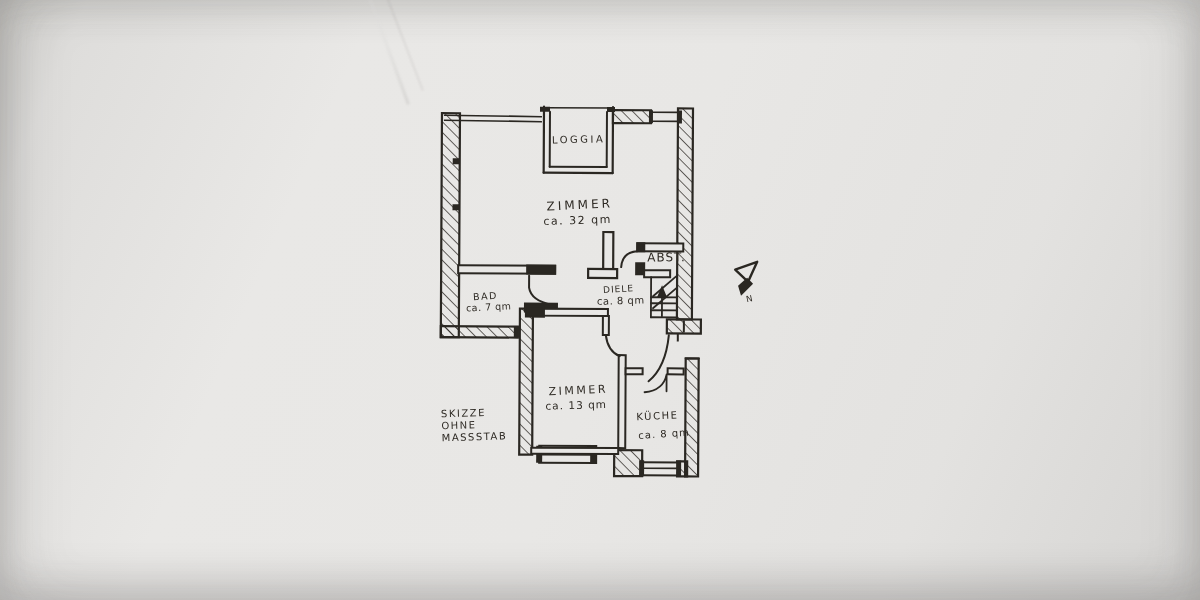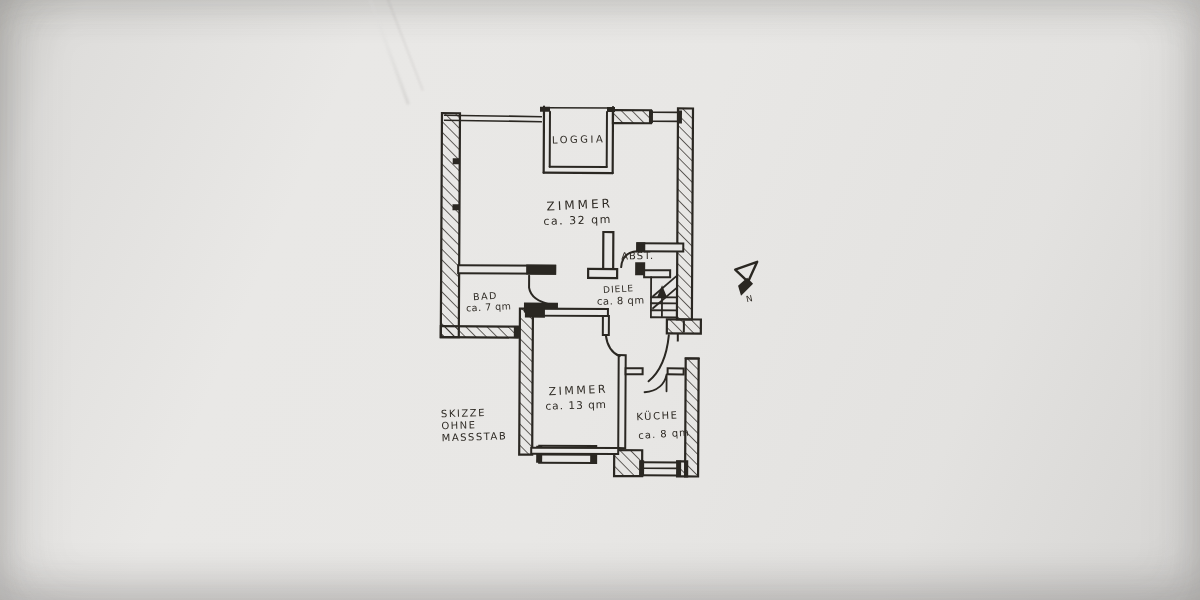--- a/index.html
+++ b/index.html
@@ -14,21 +14,21 @@
   .crease{position:absolute;left:386px;top:-14px;width:3px;height:122px;
     background:linear-gradient(180deg,rgba(255,255,255,.5),rgba(110,108,104,.28));
     transform:rotate(-20deg);opacity:.5;filter:blur(1px);}
   .crease2{position:absolute;left:404px;top:-6px;width:2px;height:100px;
     background:rgba(110,108,104,.18);transform:rotate(-21deg);opacity:.6;filter:blur(1.2px);}
   .plan{position:absolute;inset:0;transform:rotate(.3deg);}
   .lbl{position:absolute;color:#2e2a24;white-space:nowrap;}
   .loggia  {left:551px;top:134px;font-size:10px;letter-spacing:2.5px;transform:rotate(-1.5deg);}
   .z32n    {left:546px;top:198px;font-size:12px;letter-spacing:3px;transform:rotate(-3deg);}
   .z32a    {left:543px;top:214px;font-size:11px;letter-spacing:1.5px;transform:rotate(-2deg);}
-  .abst    {left:621px;top:250px;font-size:10px;letter-spacing:1px;transform:rotate(-1deg);text-align:center;}
+  .abst    {left:647px;top:250px;font-size:12px;letter-spacing:1px;transform:rotate(-1deg);text-align:center;}
   .badn    {left:473px;top:291px;font-size:9.5px;letter-spacing:1.5px;transform:rotate(-4deg);}
   .bada    {left:466px;top:302px;font-size:9.5px;letter-spacing:.5px;transform:rotate(-3deg);}
   .dielen  {left:603px;top:284px;font-size:9px;letter-spacing:1px;transform:rotate(-4deg);}
   .dielea  {left:597px;top:295px;font-size:10px;letter-spacing:.5px;transform:rotate(-2deg);}
   .z13n    {left:549px;top:384px;font-size:11px;letter-spacing:2.5px;transform:rotate(-3deg);}
   .z13a    {left:546px;top:399px;font-size:10.5px;letter-spacing:1px;transform:rotate(-2deg);}
   .kn      {left:637px;top:410px;font-size:10px;letter-spacing:1.5px;transform:rotate(-3deg);}
   .ka      {left:639px;top:428px;font-size:10px;letter-spacing:1px;transform:rotate(-4deg);}
   .north   {left:746px;top:293px;font-size:8.5px;transform:rotate(-12deg);}
   .note{position:absolute;left:442px;top:408px;font-size:10px;line-height:12px;

